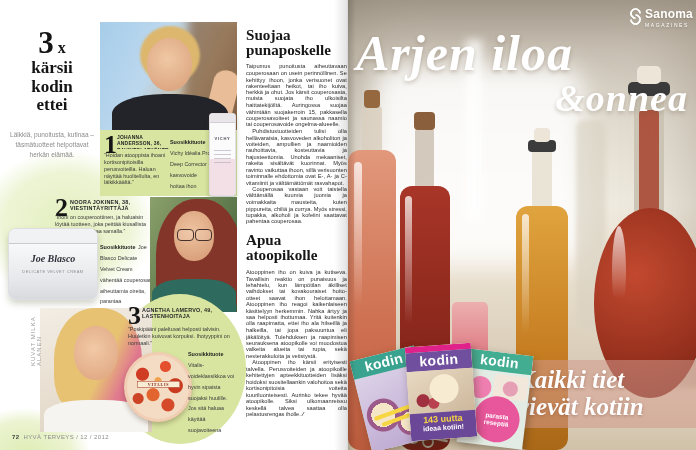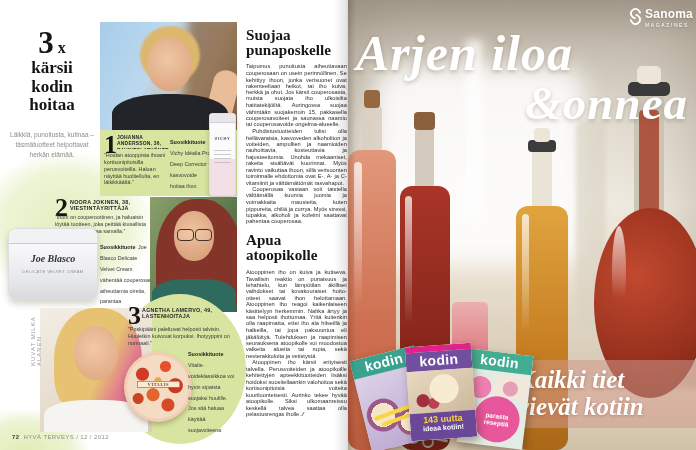--- a/index.html
+++ b/index.html
@@ -174,21 +174,21 @@
                        border-radius:50%;border-bottom-color:transparent;transform:rotate(-45deg);}
   #sanoma-icon::after{content:"";position:absolute;left:2px;top:6px;width:7px;height:7px;border:2.2px solid #fff;
                       border-radius:50%;border-top-color:transparent;transform:rotate(-45deg);}
   #sanoma-name{font-size:12px;font-weight:700;letter-spacing:.2px;line-height:1;}
   #sanoma-sub{font-size:5px;letter-spacing:1.6px;margin-top:2px;}
 
   
   .headline{font-family:"Liberation Serif",serif;font-style:italic;font-weight:700;color:#fff;
             text-shadow:0 2px 4px rgba(100,80,55,.3);}
   #hl1{left:8px;right:0;top:24px;text-align:left;font-size:50px;letter-spacing:1px;}
-  #hl2{left:60px;right:8px;top:76px;text-align:right;font-size:47px;letter-spacing:1px;}
+  #hl2{left:60px;right:8px;top:76px;text-align:right;font-size:38px;letter-spacing:1px;}
 
   
   .cover{position:absolute;width:66px;height:94px;box-shadow:2px 4px 9px rgba(60,40,25,.4);overflow:hidden;}
   #cover1{left:12px;top:352px;transform:rotate(-14deg);z-index:4;background:#cfe7df;}
   #cover2{left:60px;top:345px;transform:rotate(-4deg);z-index:5;background:#efe3d0;}
   #cover3{left:114px;top:352px;transform:rotate(7deg);z-index:4;background:#e3ece4;}
   .masthead{position:absolute;left:0;top:0;width:100%;height:19px;color:#fff;font-weight:700;
             font-size:14px;line-height:19px;text-align:center;letter-spacing:.3px;}
   #cover1 .masthead{background:#3aa38f;}
   #cover2 .masthead{top:6px;background:#6f4f9e;}
@@ -239,21 +239,21 @@
 
   <div id="left-page" class="abs">
     <div id="blob-jar" class="abs green-blob"></div>
     <div id="blob-corner" class="abs green-blob"></div>
 
     <div id="side-title" class="abs">
       <span class="big">3</span>
       <span class="small">x</span>
       <span class="tl">kärsii</span>
       <span class="tl">kodin</span>
-      <span class="tl">hoitaa</span>
+      <span class="tl">ettei</span>
     </div>
     <div id="side-intro" class="abs">Läikkiä, punoitusta, kutinaa – täsmätuotteet helpottavat herkän elämää.</div>
 
     <div id="photo1" class="abs photo">
       <div id="p1-bldg" class="abs"></div>
       <div id="p1-hair" class="abs"></div>
       <div id="p1-face" class="abs"></div>
       <div id="p1-arm" class="abs"></div>
       <div id="p1-body" class="abs"></div>
     </div>

